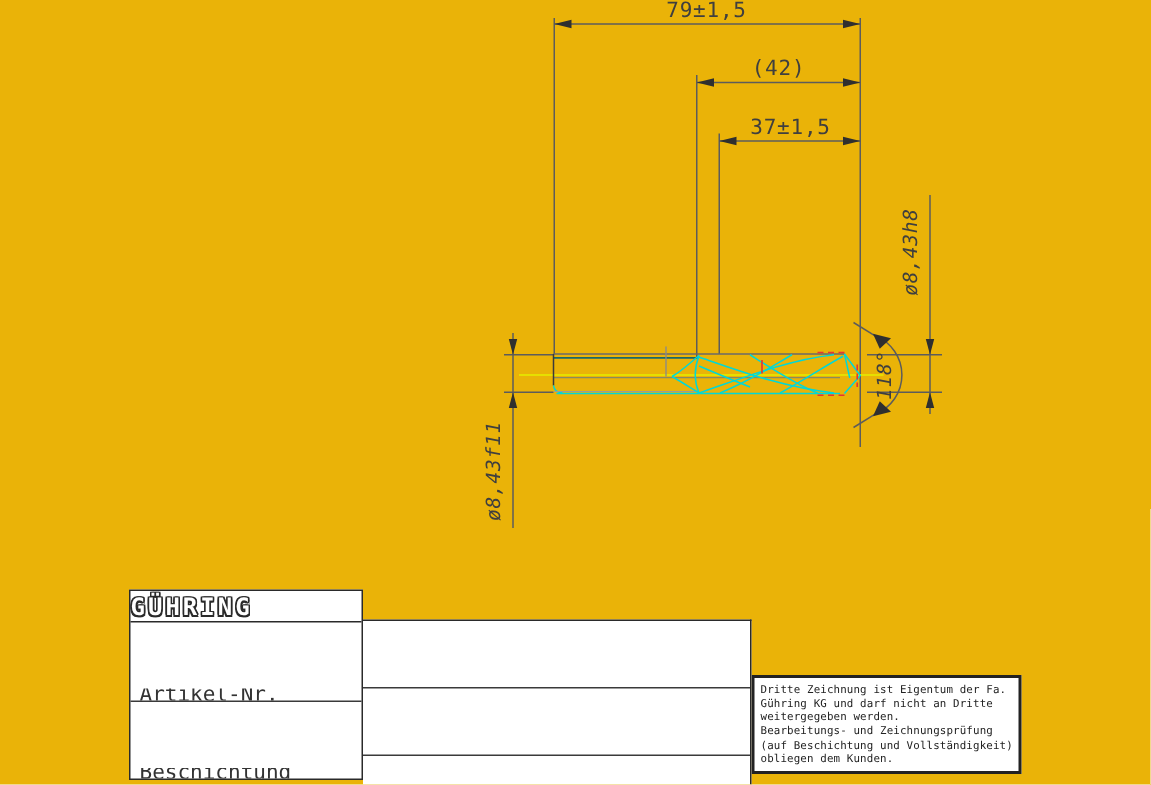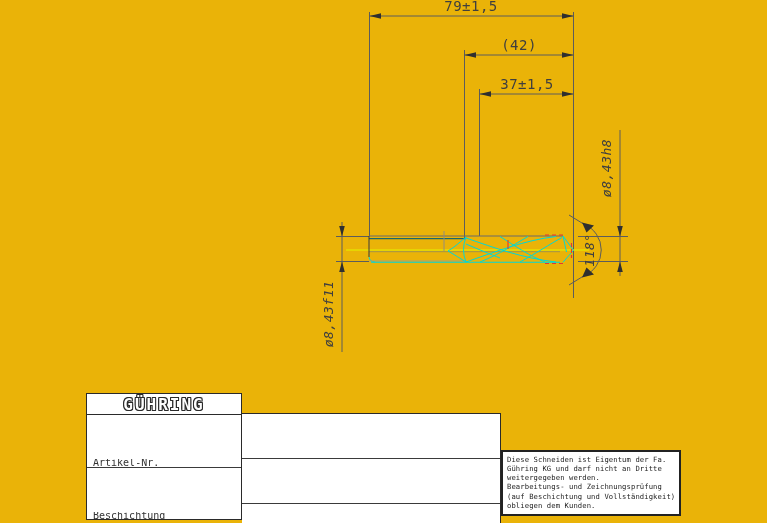--- a/index.html
+++ b/index.html
@@ -8,26 +8,26 @@
   svg{position:absolute;left:0;top:0;}
   svg text{font-family:"DejaVu Sans Mono","Liberation Mono",monospace;fill:#3f3f3f;}
   .dimtxt{font-size:14px;letter-spacing:0.5px;}
   .dimtxt-v{font-size:13px;font-style:italic;letter-spacing:0.5px;}
 
   
   .label-col{position:absolute;left:86px;top:393px;width:156px;height:127px;
              border:1px solid #2a2a2a;box-sizing:border-box;display:flex;flex-direction:column;background:#fff;}
   .value-col{position:absolute;left:242px;top:413px;width:259px;height:126px;
              border:1px solid #2a2a2a;border-left:none;box-sizing:border-box;display:flex;flex-direction:column;background:#fff;}
-  .logo-cell{height:20px;flex:0 0 auto;border-bottom:1px solid #2a2a2a;display:flex;align-items:center;justify-content:center;}
+  .logo-cell{height:20px;flex:0 0 auto;border-bottom:1px solid #2a2a2a;display:flex;align-items:center;justify-content:flex-start;}
   .logo-text{font-size:16px;font-weight:bold;letter-spacing:2px;color:#ffffff;
              text-shadow:-1px -1px 0 #2a2a2a,1px -1px 0 #2a2a2a,-1px 1px 0 #2a2a2a,1px 1px 0 #2a2a2a,
                          -1px 0 0 #2a2a2a,1px 0 0 #2a2a2a,0 -1px 0 #2a2a2a,0 1px 0 #2a2a2a;}
   .tcell{flex:1 1 0;display:flex;align-items:center;padding-left:6px;box-sizing:border-box;
-         font-size:10px;white-space:pre;overflow:hidden;margin-top:44px;}
+         font-size:14px;white-space:pre;overflow:hidden;margin-top:44px;}
   .label-col .tcell{color:#333;border-bottom:1px solid #3a3a3a;}
   .label-col .tcell:last-child{border-bottom:none;}
   .value-col .tcell{color:#5353d4;border-bottom:1px solid #3a3a3a;}
   .value-col .tcell:last-child{border-bottom:none;}
 
   
   .disclaimer{position:absolute;left:501px;top:450px;width:180px;height:66px;box-sizing:border-box;
               border:2px solid #222;background:#fff;padding:3px 4px;
               font-size:7.2px;line-height:1.27;color:#222;letter-spacing:0.1px;}
   .disclaimer span{display:block;white-space:nowrap;}
@@ -141,21 +141,21 @@
   </div>
 
   <div class="value-col">
     <div class="tcell">226  8,430</div>
     <div class="tcell">DAMPF  ANGELASSEN</div>
     <div class="tcell">–</div>
     <div class="tcell">2</div>
   </div>
 
   <div class="disclaimer">
-    <span>Diese Schneiden ist Eigentum der Fa.</span>
+    <span>Dritte Zeichnung ist Eigentum der Fa.</span>
     <span>Gühring KG und darf nicht an Dritte</span>
     <span>weitergegeben werden.</span>
     <span>Bearbeitungs- und Zeichnungsprüfung</span>
     <span>(auf Beschichtung und Vollständigkeit)</span>
     <span>obliegen dem Kunden.</span>
   </div>
 
 </div>
 
 </body></html>

